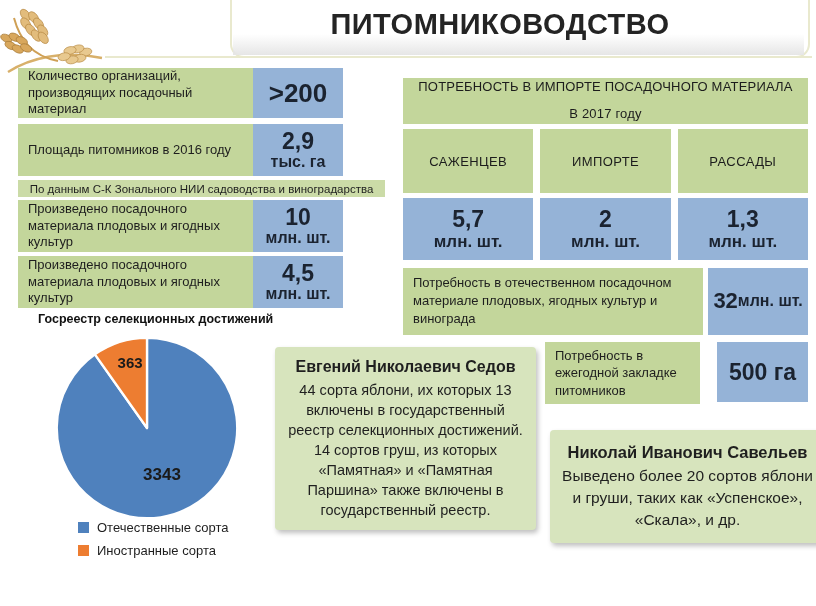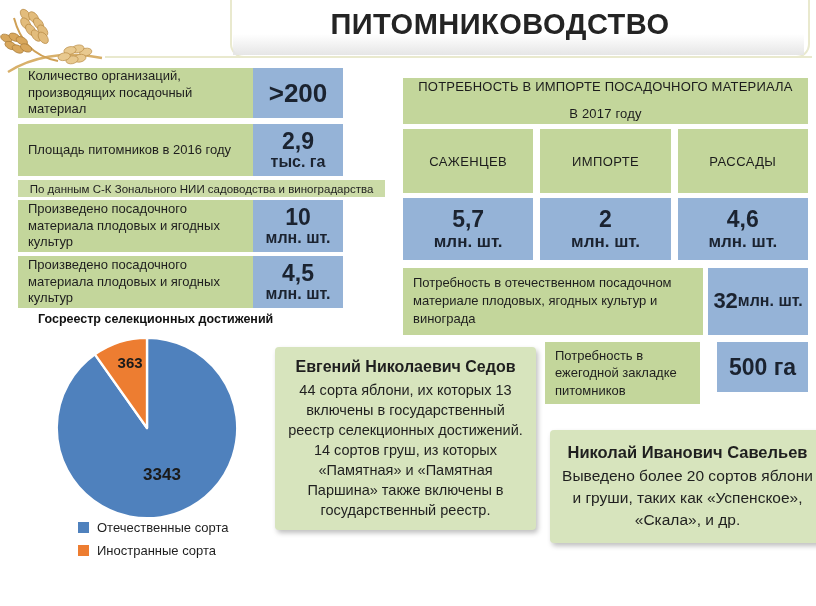--- a/index.html
+++ b/index.html
@@ -47,21 +47,21 @@
   .domestic-row{position:absolute;left:403px;top:268px;width:405px;display:flex;gap:5px;}
   .domestic-label{width:300px;box-sizing:border-box;padding:6px 10px;font-size:13px;
     color:#1e1e1e;line-height:1.4;display:flex;align-items:center;}
   .domestic-value{flex:1;display:flex;flex-direction:row;align-items:center;
     justify-content:center;font-weight:bold;color:#1b2330;}
   .domestic-value .v-main{font-size:22px;}
   .domestic-value .v-unit{font-size:16px;}
   .planting-row{position:absolute;left:545px;top:342px;width:263px;display:flex;gap:17px;}
   .planting-label{width:155px;box-sizing:border-box;padding:6px 10px;font-size:13px;
     color:#1e1e1e;line-height:1.35;display:flex;align-items:center;height:62px;}
-  .planting-value{flex:1;height:50px;display:flex;align-items:center;justify-content:center;
+  .planting-value{flex:1;height:60px;display:flex;align-items:center;justify-content:center;
     font-weight:bold;font-size:23px;color:#1b2330;}
   
   .pie-title{position:absolute;left:38px;top:312px;font-size:12.5px;font-weight:bold;color:#111;}
   .pie-wrap{position:absolute;left:53px;top:334px;width:188px;height:188px;}
   .pie-wrap svg{width:100%;height:100%;display:block;}
   .pie-label{position:absolute;transform:translate(-50%,-50%);font-weight:bold;color:#1a1a1a;}
   .pie-label.big{left:58%;top:75%;font-size:17px;}
   .pie-label.small{left:41%;top:15%;font-size:15px;}
   .legend{position:absolute;left:78px;top:520px;}
   .legend-row{display:flex;align-items:center;gap:8px;margin-bottom:8px;
@@ -167,21 +167,21 @@
   <div class="imp-vals">
     <div class="imp-val blue">
       <div class="v-main">5,7</div>
       <div class="v-unit">млн. шт.</div>
     </div>
     <div class="imp-val blue">
       <div class="v-main">2</div>
       <div class="v-unit">млн. шт.</div>
     </div>
     <div class="imp-val blue">
-      <div class="v-main">4,6</div>
+      <div class="v-main">1,3</div>
       <div class="v-unit">млн. шт.</div>
     </div>
   </div>
 
   <div class="domestic-row">
     <div class="domestic-label green">Потребность в отечественном посадочном материале плодовых, ягодных культур и винограда</div>
     <div class="domestic-value blue">
       <div class="v-main">32</div>
       <div class="v-unit">млн. шт.</div>
     </div>

